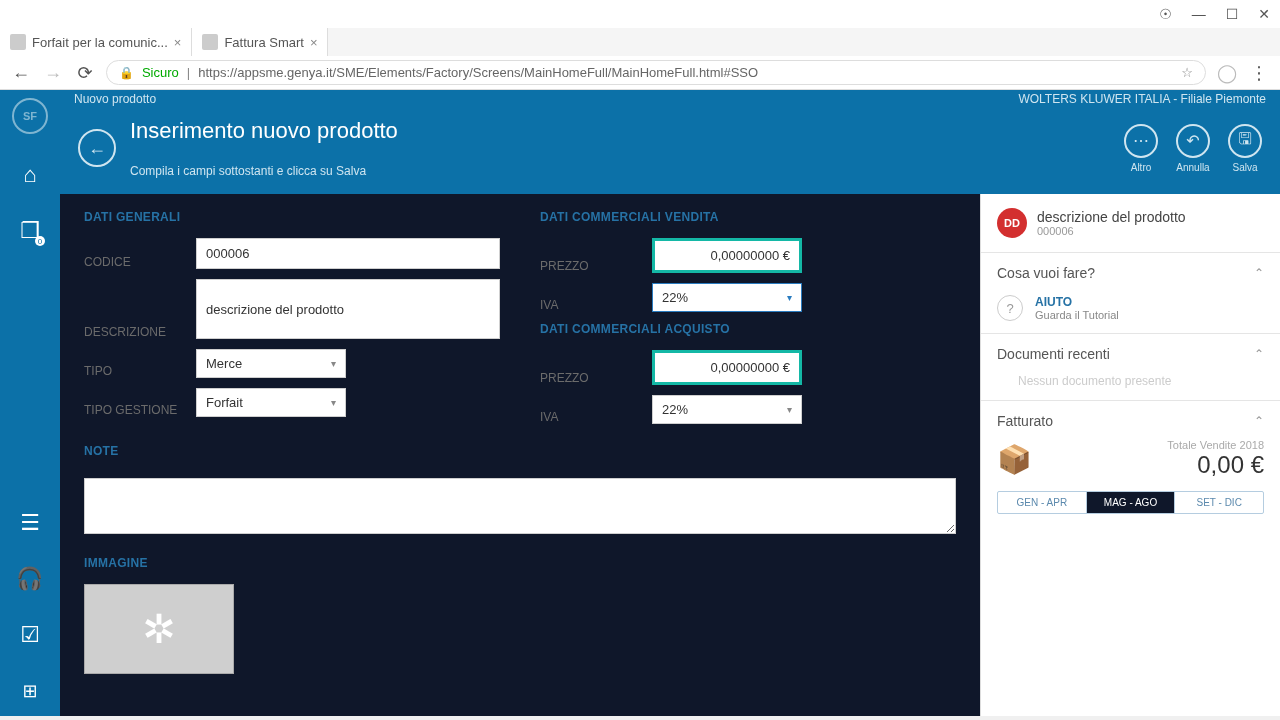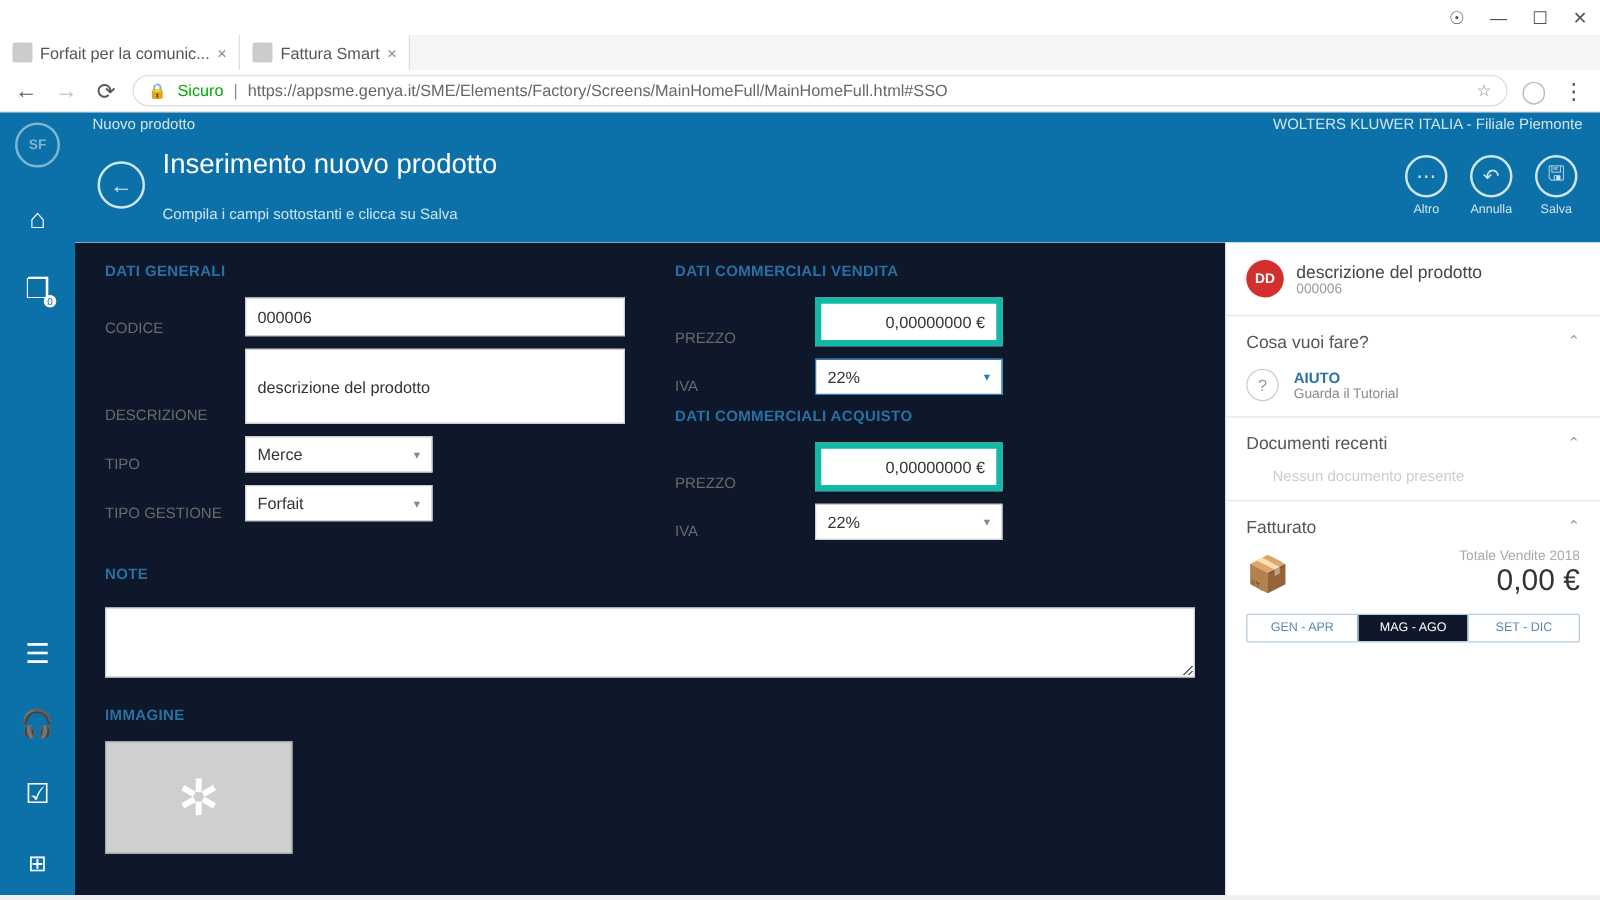--- a/index.html
+++ b/index.html
@@ -41,21 +41,21 @@
 .col { flex: 1; }
 .sect-title { color: #2672a5; font-size: 12px; font-weight: bold; margin-bottom: 14px; letter-spacing: 0.3px; }
 .frow { display: flex; align-items: flex-end; margin-bottom: 10px; }
 .flabel { width: 112px; font-size: 12px; color: #6b6b6b; padding-top: 8px; }
 .ftxt { flex: 1; border: 1px solid #cfcfcf; padding: 7px 9px; font-size: 13px; color: #333; }
 .ftxt.tall { height: 60px; }
 .fsel { width: 150px; border: 1px solid #cfcfcf; padding: 6px 9px; font-size: 13px; color: #333; display: flex; justify-content: space-between; align-items: center; cursor: pointer; background: #fff; }
 .fsel .chev { color: #888; font-size: 10px; }
 .fsel.active { border-color: #2a7cc0; }
 .fsel.active .chev { color: #2a7cc0; }
-.fprice { width: 150px; border: 5px solid #14b8a6; padding: 7px 9px; font-size: 13px; color: #333; text-align: right; }
+.fprice { width: 150px; border: 3px solid #14b8a6; padding: 7px 9px; font-size: 13px; color: #333; text-align: right; }
 .note-area { width: 100%; border: 1px solid #cfcfcf; height: 56px; margin-top: 6px; }
 .img-slot { width: 150px; height: 90px; background: #cfcfcf; border: 1px solid #aaa; display: flex; align-items: center; justify-content: center; color: #fff; font-size: 40px; margin-top: 8px; }
 
 .right-panel { width: 300px; background: #fff; border-left: 1px solid #ddd; display: flex; flex-direction: column; }
 .prod-hdr { display: flex; align-items: center; gap: 10px; padding: 14px 16px; }
 .dd-badge { width: 30px; height: 30px; background: #d32f2f; border-radius: 50%; color: #fff; font-size: 11px; display: flex; align-items: center; justify-content: center; font-weight: bold; }
 .prod-hdr .info .t { color: #444; font-size: 14px; }
 .prod-hdr .info .c { color: #999; font-size: 11px; }
 .panel-sect { border-top: 1px solid #e5e5e5; padding: 12px 16px; }
 .panel-sect .head { display: flex; justify-content: space-between; align-items: center; color: #555; font-size: 14px; }

